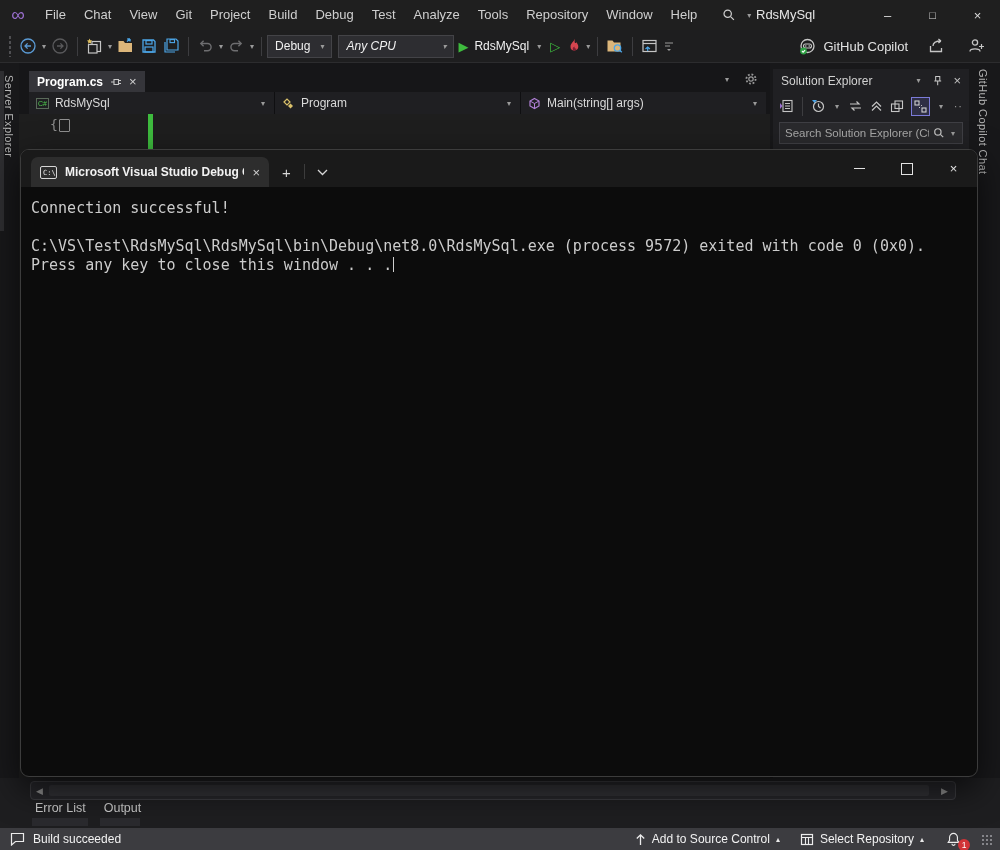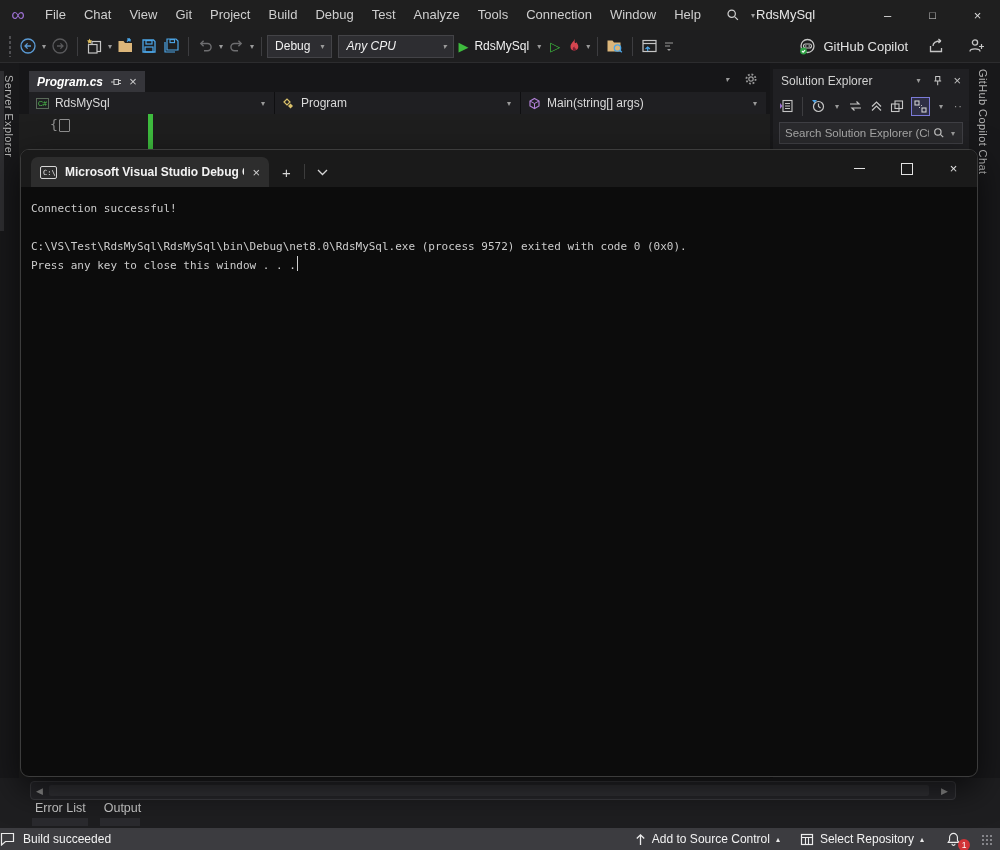--- a/index.html
+++ b/index.html
@@ -40,21 +40,21 @@
   
   .left-strip{position:absolute;left:0;top:63px;width:19px;height:400px;}
   .left-strip .tabmark{position:absolute;left:0;top:8px;width:4px;height:160px;background:#2e2e31;}
   .vtext{writing-mode:vertical-rl;font-size:11px;color:#b4b4b4;letter-spacing:.4px;}
   .left-strip .vtext{position:absolute;left:3px;top:12px;}
   .right-strip{position:absolute;left:971px;top:63px;width:29px;height:420px;}
   .right-strip .vtext{position:absolute;left:6px;top:6px;}
 
   
   .editor{position:absolute;left:19px;top:63px;width:751px;height:715px;background:#161618;}
-  .tabstrip{position:relative;height:29px;font-style:italic;}
+  .tabstrip{position:relative;height:29px;}
   .edit-tab{position:absolute;left:10px;top:8px;height:21px;background:#35353a;display:flex;
             align-items:center;gap:7px;padding:0 8px;font-size:12px;font-weight:bold;color:#ffffff;}
   .tabstrip-icons{position:absolute;right:12px;top:9px;display:flex;align-items:center;gap:13px;color:#9a9a9a;}
   .navbar{margin-left:10px;width:737px;height:22px;background:#0f0f11;display:flex;gap:1px;}
   .nav-cell{flex:1;background:#1f1f22;display:flex;align-items:center;gap:6px;padding:0 7px;
             font-size:12px;color:#dadada;}
   .nav-cell .chev{margin-left:auto;}
   .code{position:relative;background:#1e1e1e;height:664px;font-family:"DejaVu Sans Mono","Liberation Mono",monospace;
         font-size:14px;}
   .code-row{position:relative;height:19px;line-height:19px;white-space:pre;}
@@ -87,21 +87,21 @@
   .hs-left{position:absolute;left:5px;top:4px;font-size:9px;color:#8d8d8d;}
   .hs-right{position:absolute;right:7px;top:4px;font-size:9px;color:#8d8d8d;}
   .vs-down{position:absolute;left:951px;top:768px;font-size:9px;color:#8d8d8d;z-index:5;}
   .panel-tabs{position:absolute;left:35px;top:801px;display:flex;gap:18px;font-size:12.5px;color:#c6c6c6;}
   .ptab-marks{position:absolute;left:32px;top:818px;display:flex;gap:12px;}
   .ptab-marks div{height:8px;background:#2a2a2e;}
 
   
   .statusbar{position:absolute;left:0;top:828px;width:1000px;height:22px;background:#3c3c40;
              display:flex;align-items:center;font-size:12px;color:#f2f2f2;}
-  .sb-left{display:flex;align-items:center;gap:8px;}
+  .sb-left{display:flex;align-items:center;gap:8px;margin-left:10px;}
   .sb-right{margin-left:auto;display:flex;align-items:center;gap:8px;margin-right:8px;}
   .sb-group{display:flex;align-items:center;gap:6px;padding:0 6px;}
   .sb-caret{font-size:8px;color:#e8e8e8;}
   .bell-wrap{position:relative;padding:0 8px;}
   .badge{position:absolute;right:-1px;bottom:-4px;width:12px;height:12px;border-radius:50%;
          background:#d13438;color:#fff;font-size:8.5px;display:flex;align-items:center;justify-content:center;}
   .gripdots{width:11px;height:11px;margin-left:4px;
             background-image:radial-gradient(#85858a 1.1px,transparent 1.2px);background-size:4px 4px;}
 
   
@@ -116,21 +116,21 @@
   .term-tab-title{flex:1;font-size:12px;font-weight:bold;color:#f2f2f2;white-space:nowrap;overflow:hidden;}
   .term-tab-close{color:#d0d0d0;font-size:13px;}
   .term-plus{height:30px;display:flex;align-items:center;padding:0 13px;color:#d6d6d6;font-size:15px;}
   .term-sep{width:1px;height:15px;background:#3c3c3c;align-self:center;margin-top:6px;}
   .term-chev{height:30px;display:flex;align-items:center;padding:0 12px;}
   .term-controls{position:absolute;right:0;top:0;height:37px;display:flex;}
   .term-btn{width:47px;height:37px;display:flex;align-items:center;justify-content:center;color:#e2e2e2;font-size:13px;}
   .term-btn .sq{width:10px;height:10px;border:1px solid #e2e2e2;}
   .term-btn .mi{width:11px;height:1px;background:#e2e2e2;}
   .term-body{padding:12px 0 0 10px;font-family:"DejaVu Sans Mono","Liberation Mono",monospace;
-             font-size:11px;line-height:19px;color:#cccccc;}
+             font-size:15px;line-height:19px;color:#cccccc;}
   .term-line{height:19px;white-space:pre;}
   .caret{display:inline-block;width:1px;height:15px;background:#cfcfcf;vertical-align:-2px;margin-left:1px;}
 </style>
 </head>
 <body>
 
 <div class="vs">
 
   <div class="titlebar">
     <span class="vslogo">∞</span>
@@ -138,21 +138,21 @@
       <span class="menu-item">File</span>
       <span class="menu-item">Chat</span>
       <span class="menu-item">View</span>
       <span class="menu-item">Git</span>
       <span class="menu-item">Project</span>
       <span class="menu-item">Build</span>
       <span class="menu-item">Debug</span>
       <span class="menu-item">Test</span>
       <span class="menu-item">Analyze</span>
       <span class="menu-item">Tools</span>
-      <span class="menu-item">Connection</span>
+      <span class="menu-item">Repository</span>
       <span class="menu-item">Window</span>
       <span class="menu-item">Help</span>
     </div>
     <div class="tb-search">
       <svg width="14" height="14" viewBox="0 0 16 16">
         <circle cx="6.5" cy="6.5" r="4.2" fill="none" stroke="#cfcfcf" stroke-width="1.4"></circle>
         <path d="M9.8 9.8L13.6 13.6" stroke="#cfcfcf" stroke-width="1.4"></path>
       </svg>
       <span class="chev">▾</span>
     </div>

